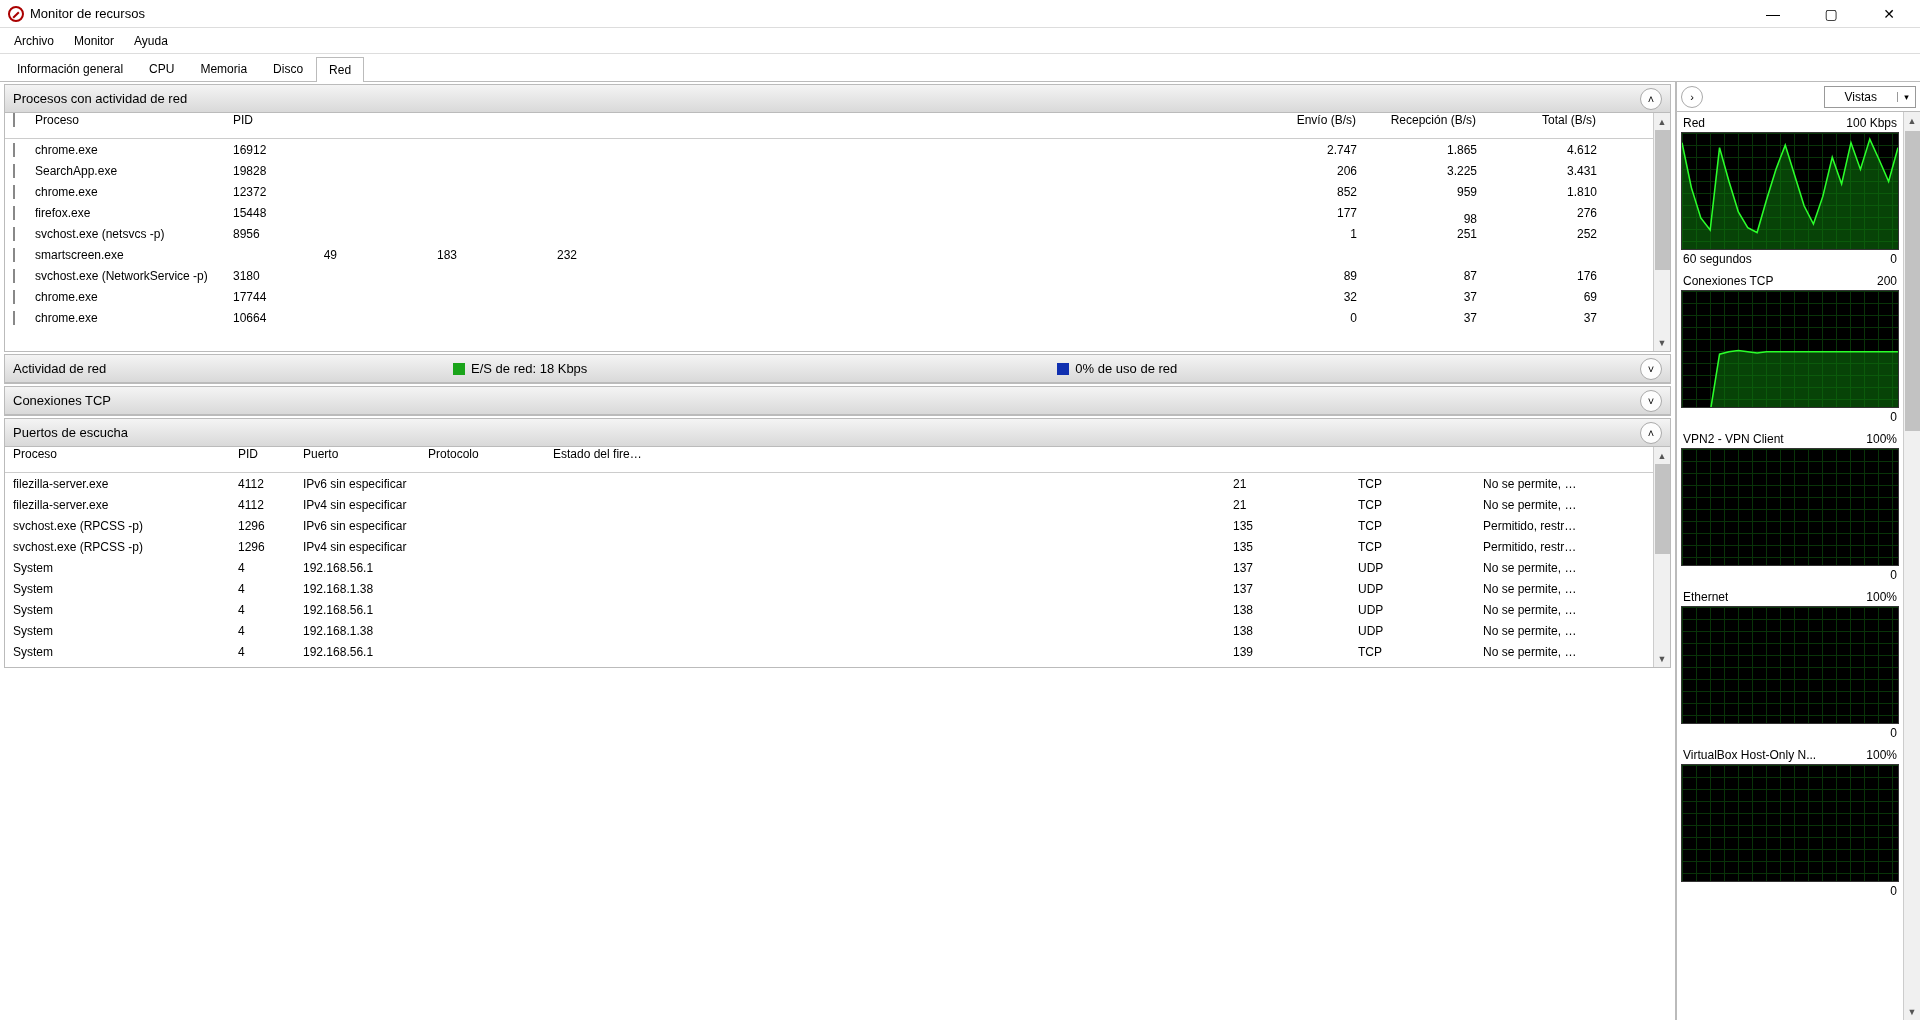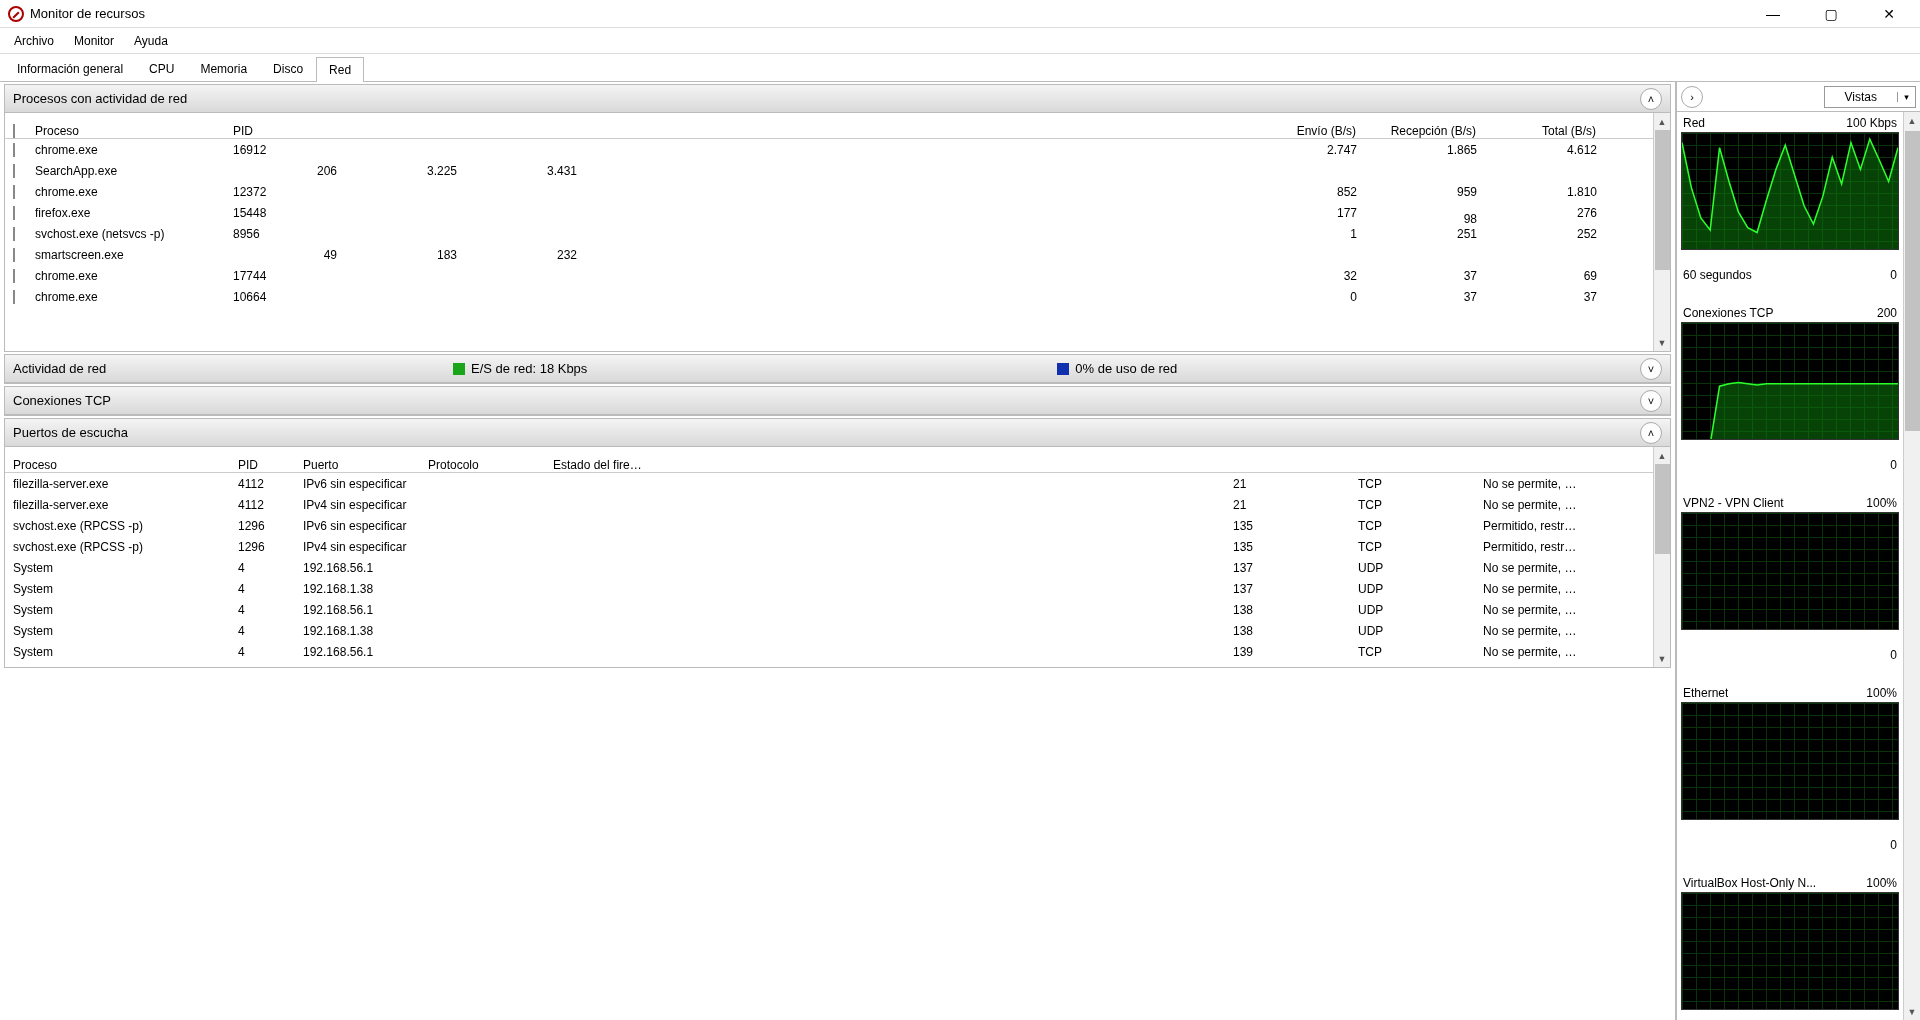--- a/index.html
+++ b/index.html
@@ -25,40 +25,40 @@
   
   .section { border: 1px solid #bbb; margin: 2px 4px 0 4px; display: flex; flex-direction: column; }
   .secheader { height: 28px; background: linear-gradient(#f4f4f4, #d9d9d9); border-bottom: 1px solid #bbb; display: flex; align-items: center; padding: 0 8px; font-size: 13px; position: relative; }
   .secheader .sectitle { flex: 0 0 auto; min-width: 330px; }
   .secheader .secstat { display: flex; align-items: center; gap: 6px; margin-left: 20px; }
   .secheader .secstat .sw { width: 12px; height: 12px; }
   .secheader .sp { flex: 1; }
   .collbtn { width: 22px; height: 22px; border: 1px solid #aaa; border-radius: 50%; background: #fdfdfd; display: flex; align-items: center; justify-content: center; font-size: 11px; }
   
   .tbl { flex: 1; overflow: hidden; position: relative; }
-  .tblhead { display: flex; height: 26px; align-items: flex-end; border-bottom: 1px solid #ccc; background: #fff; font-size: 12px; }
+  .tblhead { display: flex; height: 26px; align-items: flex-start; border-bottom: 1px solid #ccc; background: #fff; font-size: 12px; }
   .th { padding: 0 8px; border-right: 1px solid transparent; white-space: nowrap; overflow: hidden; text-overflow: ellipsis; }
   .tblbody { position: absolute; left: 0; right: 17px; top: 26px; bottom: 0; overflow: hidden; }
   .tr { display: flex; height: 21px; align-items: center; font-size: 12px; }
   .td { padding: 0 8px; white-space: nowrap; overflow: hidden; text-overflow: ellipsis; }
   .chk { width: 13px; height: 13px; border: 1px solid #888; margin-right: 6px; flex: 0 0 auto; }
   .vscroll { position: absolute; right: 0; top: 0; bottom: 0; width: 17px; background: #f0f0f0; border-left: 1px solid #ccc; display: flex; flex-direction: column; align-items: center; justify-content: space-between; }
   .vscroll .arr { width: 17px; height: 17px; display: flex; align-items: center; justify-content: center; font-size: 9px; color: #555; background: #f0f0f0; }
   .vscroll .thumb { width: 15px; background: #c2c2c2; }
   
   .rphead { height: 30px; display: flex; align-items: center; border-bottom: 1px solid #bbb; padding: 0 4px; gap: 6px; }
   .rpcircle { width: 22px; height: 22px; border: 1px solid #aaa; border-radius: 50%; display: flex; align-items: center; justify-content: center; font-size: 11px; }
   .viewsbtn { margin-left: auto; border: 1px solid #999; height: 22px; display: flex; align-items: center; }
   .viewsbtn .lbl { padding: 0 20px; }
   .viewsbtn .dd { border-left: 1px solid #999; width: 18px; display: flex; align-items: center; justify-content: center; font-size: 9px; }
   .charts { flex: 1; overflow: hidden; padding: 2px 4px; }
   .chartblock { margin-bottom: 4px; }
   .chartlabel { display: flex; justify-content: space-between; font-size: 12px; padding: 2px 2px; }
   .chartcanvas { height: 118px; background: #000; border: 1px solid #333; position: relative; overflow: hidden; }
-  .chartfoot { display: flex; justify-content: space-between; font-size: 12px; padding: 18px 2px; }
+  .chartfoot { display: flex; justify-content: space-between; font-size: 12px; padding: 2px 2px; }
   .rpvscroll { position: absolute; right: 0; top: 30px; bottom: 0; width: 17px; border-left: 1px solid #ccc; background: #f0f0f0; display: flex; flex-direction: column; justify-content: space-between; align-items: center; }
   .rpvscroll .arr { width: 17px; height: 17px; display: flex; align-items: center; justify-content: center; font-size: 9px; color: #555; }
   .rpvscroll .thumb { width: 15px; height: 300px; background: #c2c2c2; margin-top: 2px; }
   .gridlines { position: absolute; inset: 0; background-image:
       linear-gradient(#0a3a0a 1px, transparent 1px),
       linear-gradient(90deg, #0a3a0a 1px, transparent 1px);
     background-size: 14px 12px; opacity: 0.9; }
   svg.wave { position: absolute; inset: 0; }
   .truncate { white-space: nowrap; overflow: hidden; text-overflow: ellipsis; }
   .num { text-align: right; }
@@ -112,20 +112,21 @@
               <div class="td" style="width:22px;"><span class="chk"></span></div>
               <div class="td" style="width:198px;">chrome.exe</div>
               <div class="td" style="width:1020px;">16912</div>
               <div class="td num" style="width:120px;">2.747</div>
               <div class="td num" style="width:120px;">1.865</div>
               <div class="td num" style="width:120px;">4.612</div>
             </div>
             <div class="tr">
               <div class="td" style="width:22px;"><span class="chk"></span></div>
               <div class="td" style="width:198px;">SearchApp.exe</div>
+              <div class="td" style="width:1020px;">19828</div>
               <div class="td num" style="width:120px;">206</div>
               <div class="td num" style="width:120px;">3.225</div>
               <div class="td num" style="width:120px;">3.431</div>
             </div>
             <div class="tr">
               <div class="td" style="width:22px;"><span class="chk"></span></div>
               <div class="td" style="width:198px;">chrome.exe</div>
               <div class="td" style="width:1020px;">12372</div>
               <div class="td num" style="width:120px;">852</div>
               <div class="td num" style="width:120px;">959</div>
@@ -146,20 +147,28 @@
               <div class="td num" style="width:120px;">1</div>
               <div class="td num" style="width:120px;">251</div>
               <div class="td num" style="width:120px;">252</div>
             </div>
             <div class="tr">
               <div class="td" style="width:22px;"><span class="chk"></span></div>
               <div class="td" style="width:198px;">smartscreen.exe</div>
               <div class="td num" style="width:120px;">49</div>
               <div class="td num" style="width:120px;">183</div>
               <div class="td num" style="width:120px;">232</div>
+            </div>
+            <div class="tr">
+              <div class="td" style="width:22px;"><span class="chk"></span></div>
+              <div class="td" style="width:198px;">svchost.exe (NetworkService -p)</div>
+              <div class="td" style="width:1020px;">3180</div>
+              <div class="td num" style="width:120px;">89</div>
+              <div class="td num" style="width:120px;">87</div>
+              <div class="td num" style="width:120px;">176</div>
             </div>
             <div class="tr">
               <div class="td" style="width:22px;"><span class="chk"></span></div>
               <div class="td" style="width:198px;">chrome.exe</div>
               <div class="td" style="width:1020px;">17744</div>
               <div class="td num" style="width:120px;">32</div>
               <div class="td num" style="width:120px;">37</div>
               <div class="td num" style="width:120px;">69</div>
             </div>
             <div class="tr">

